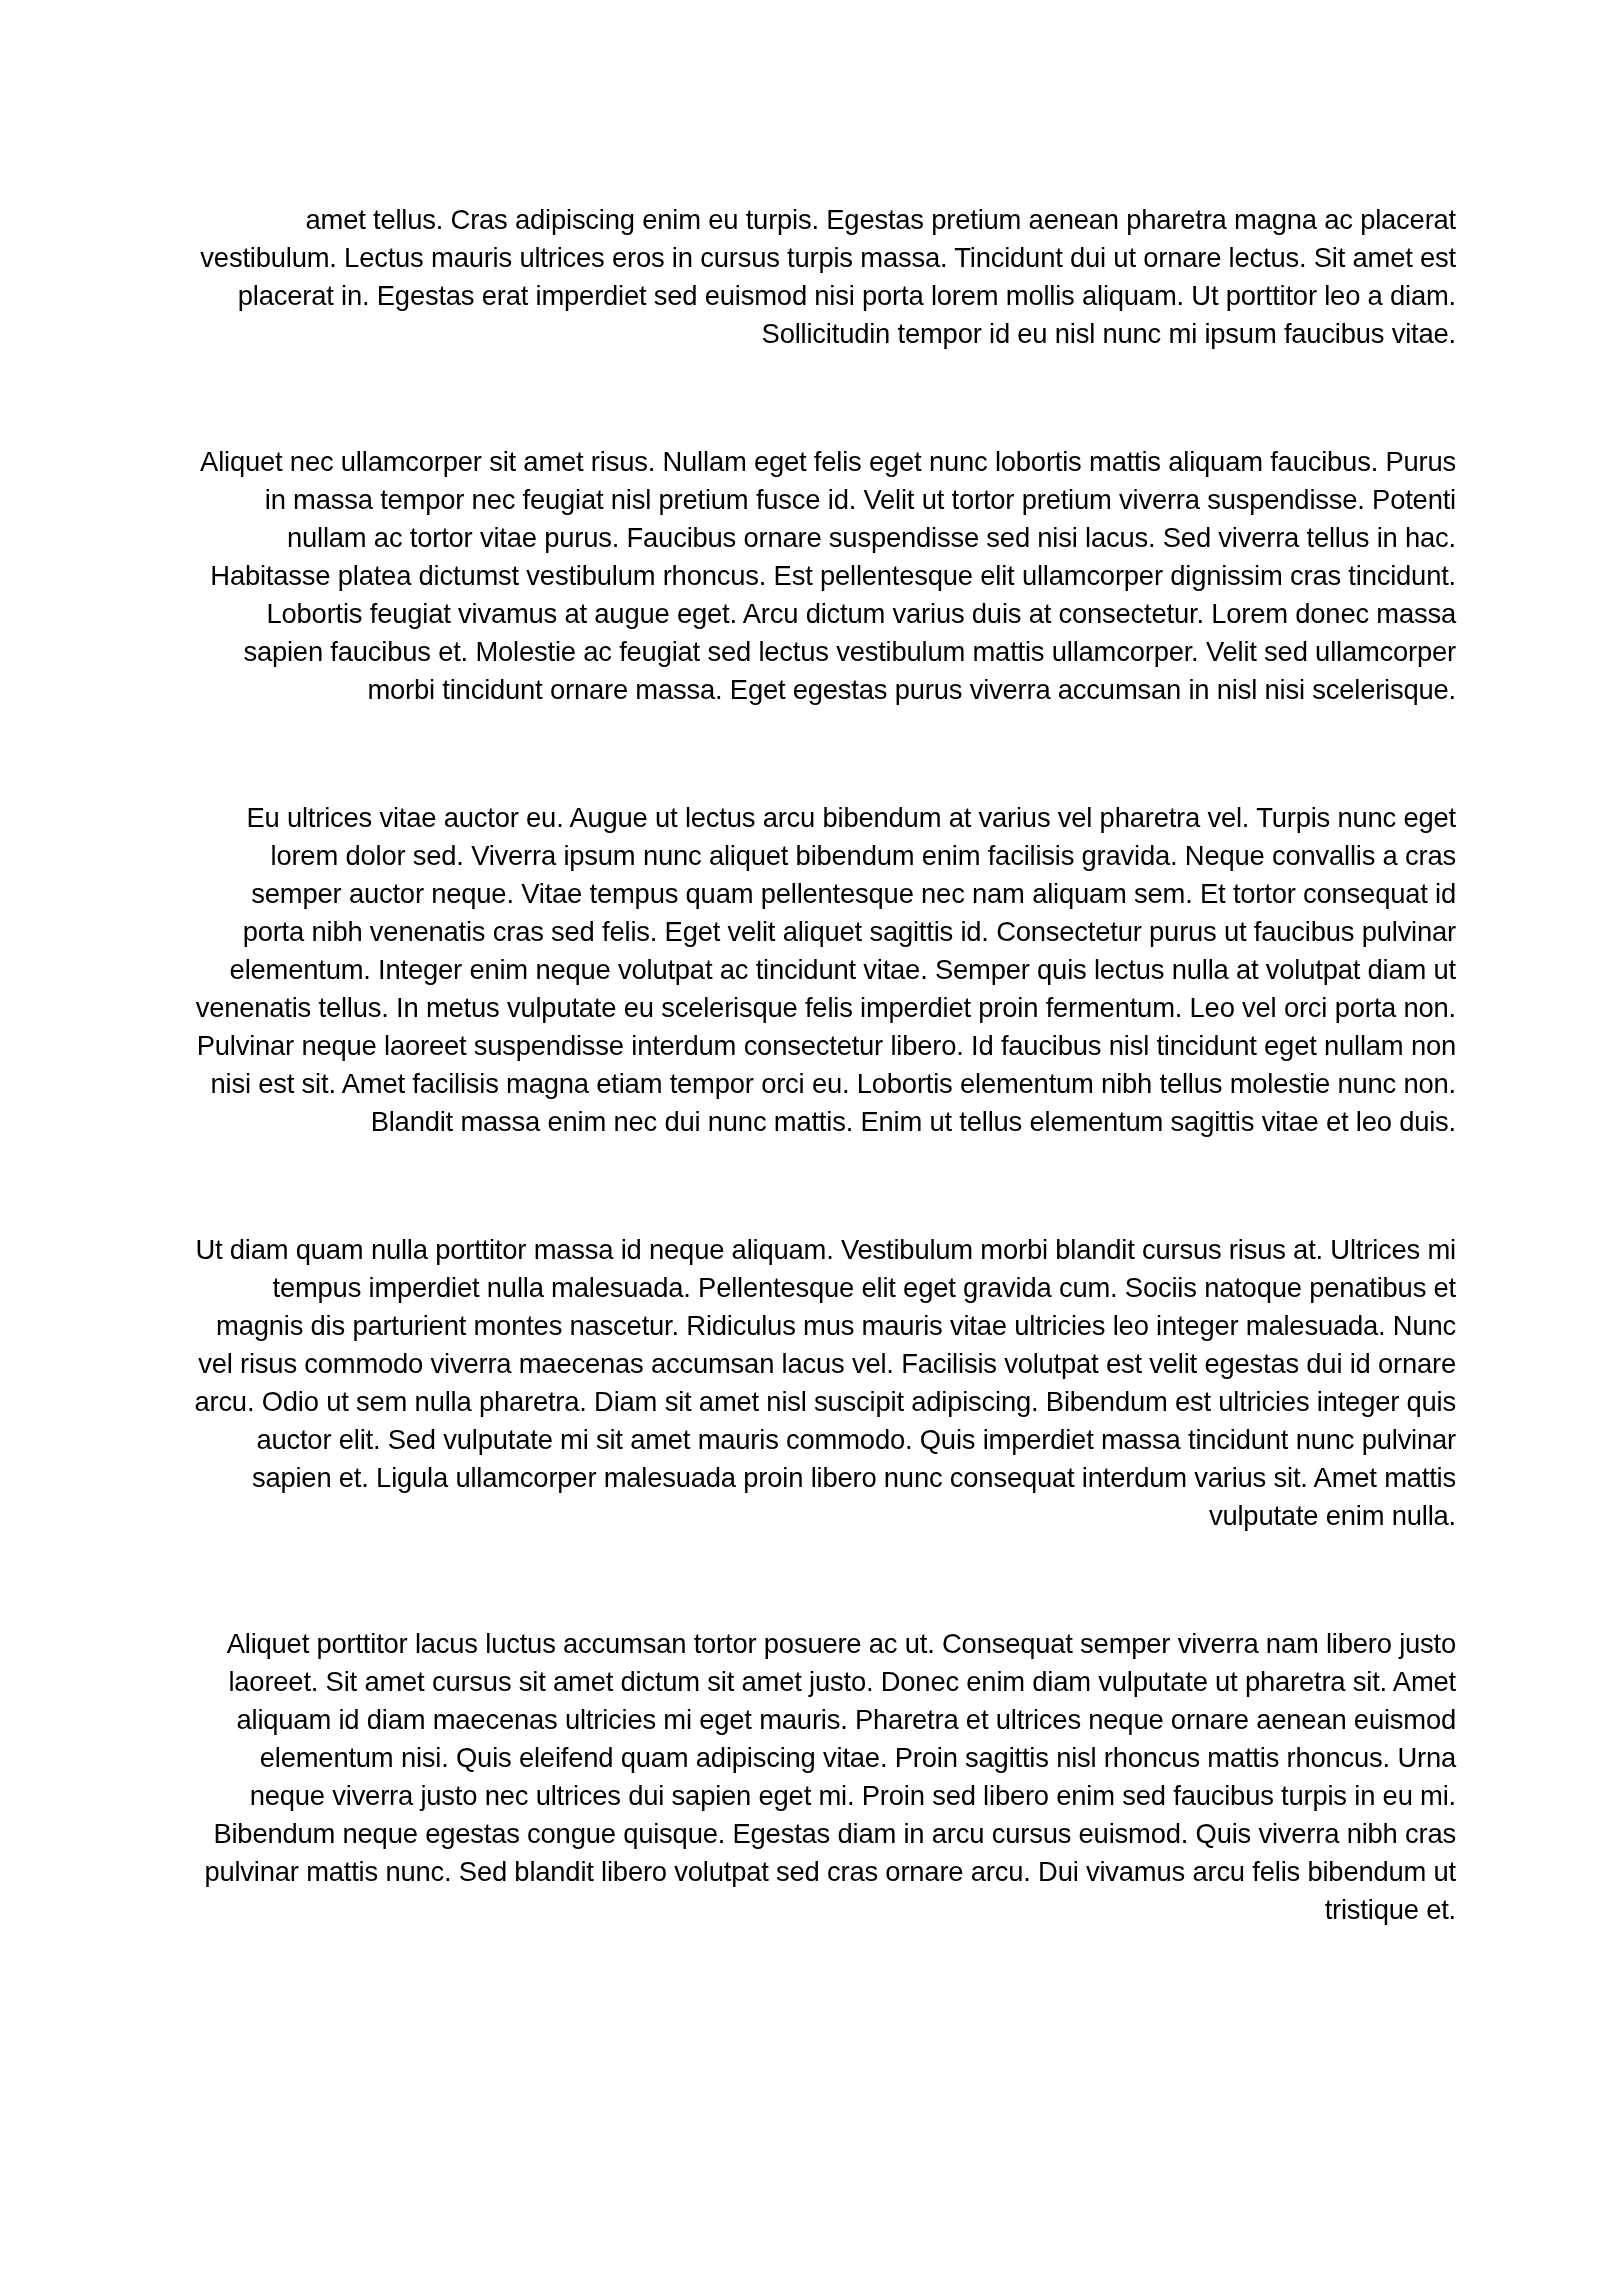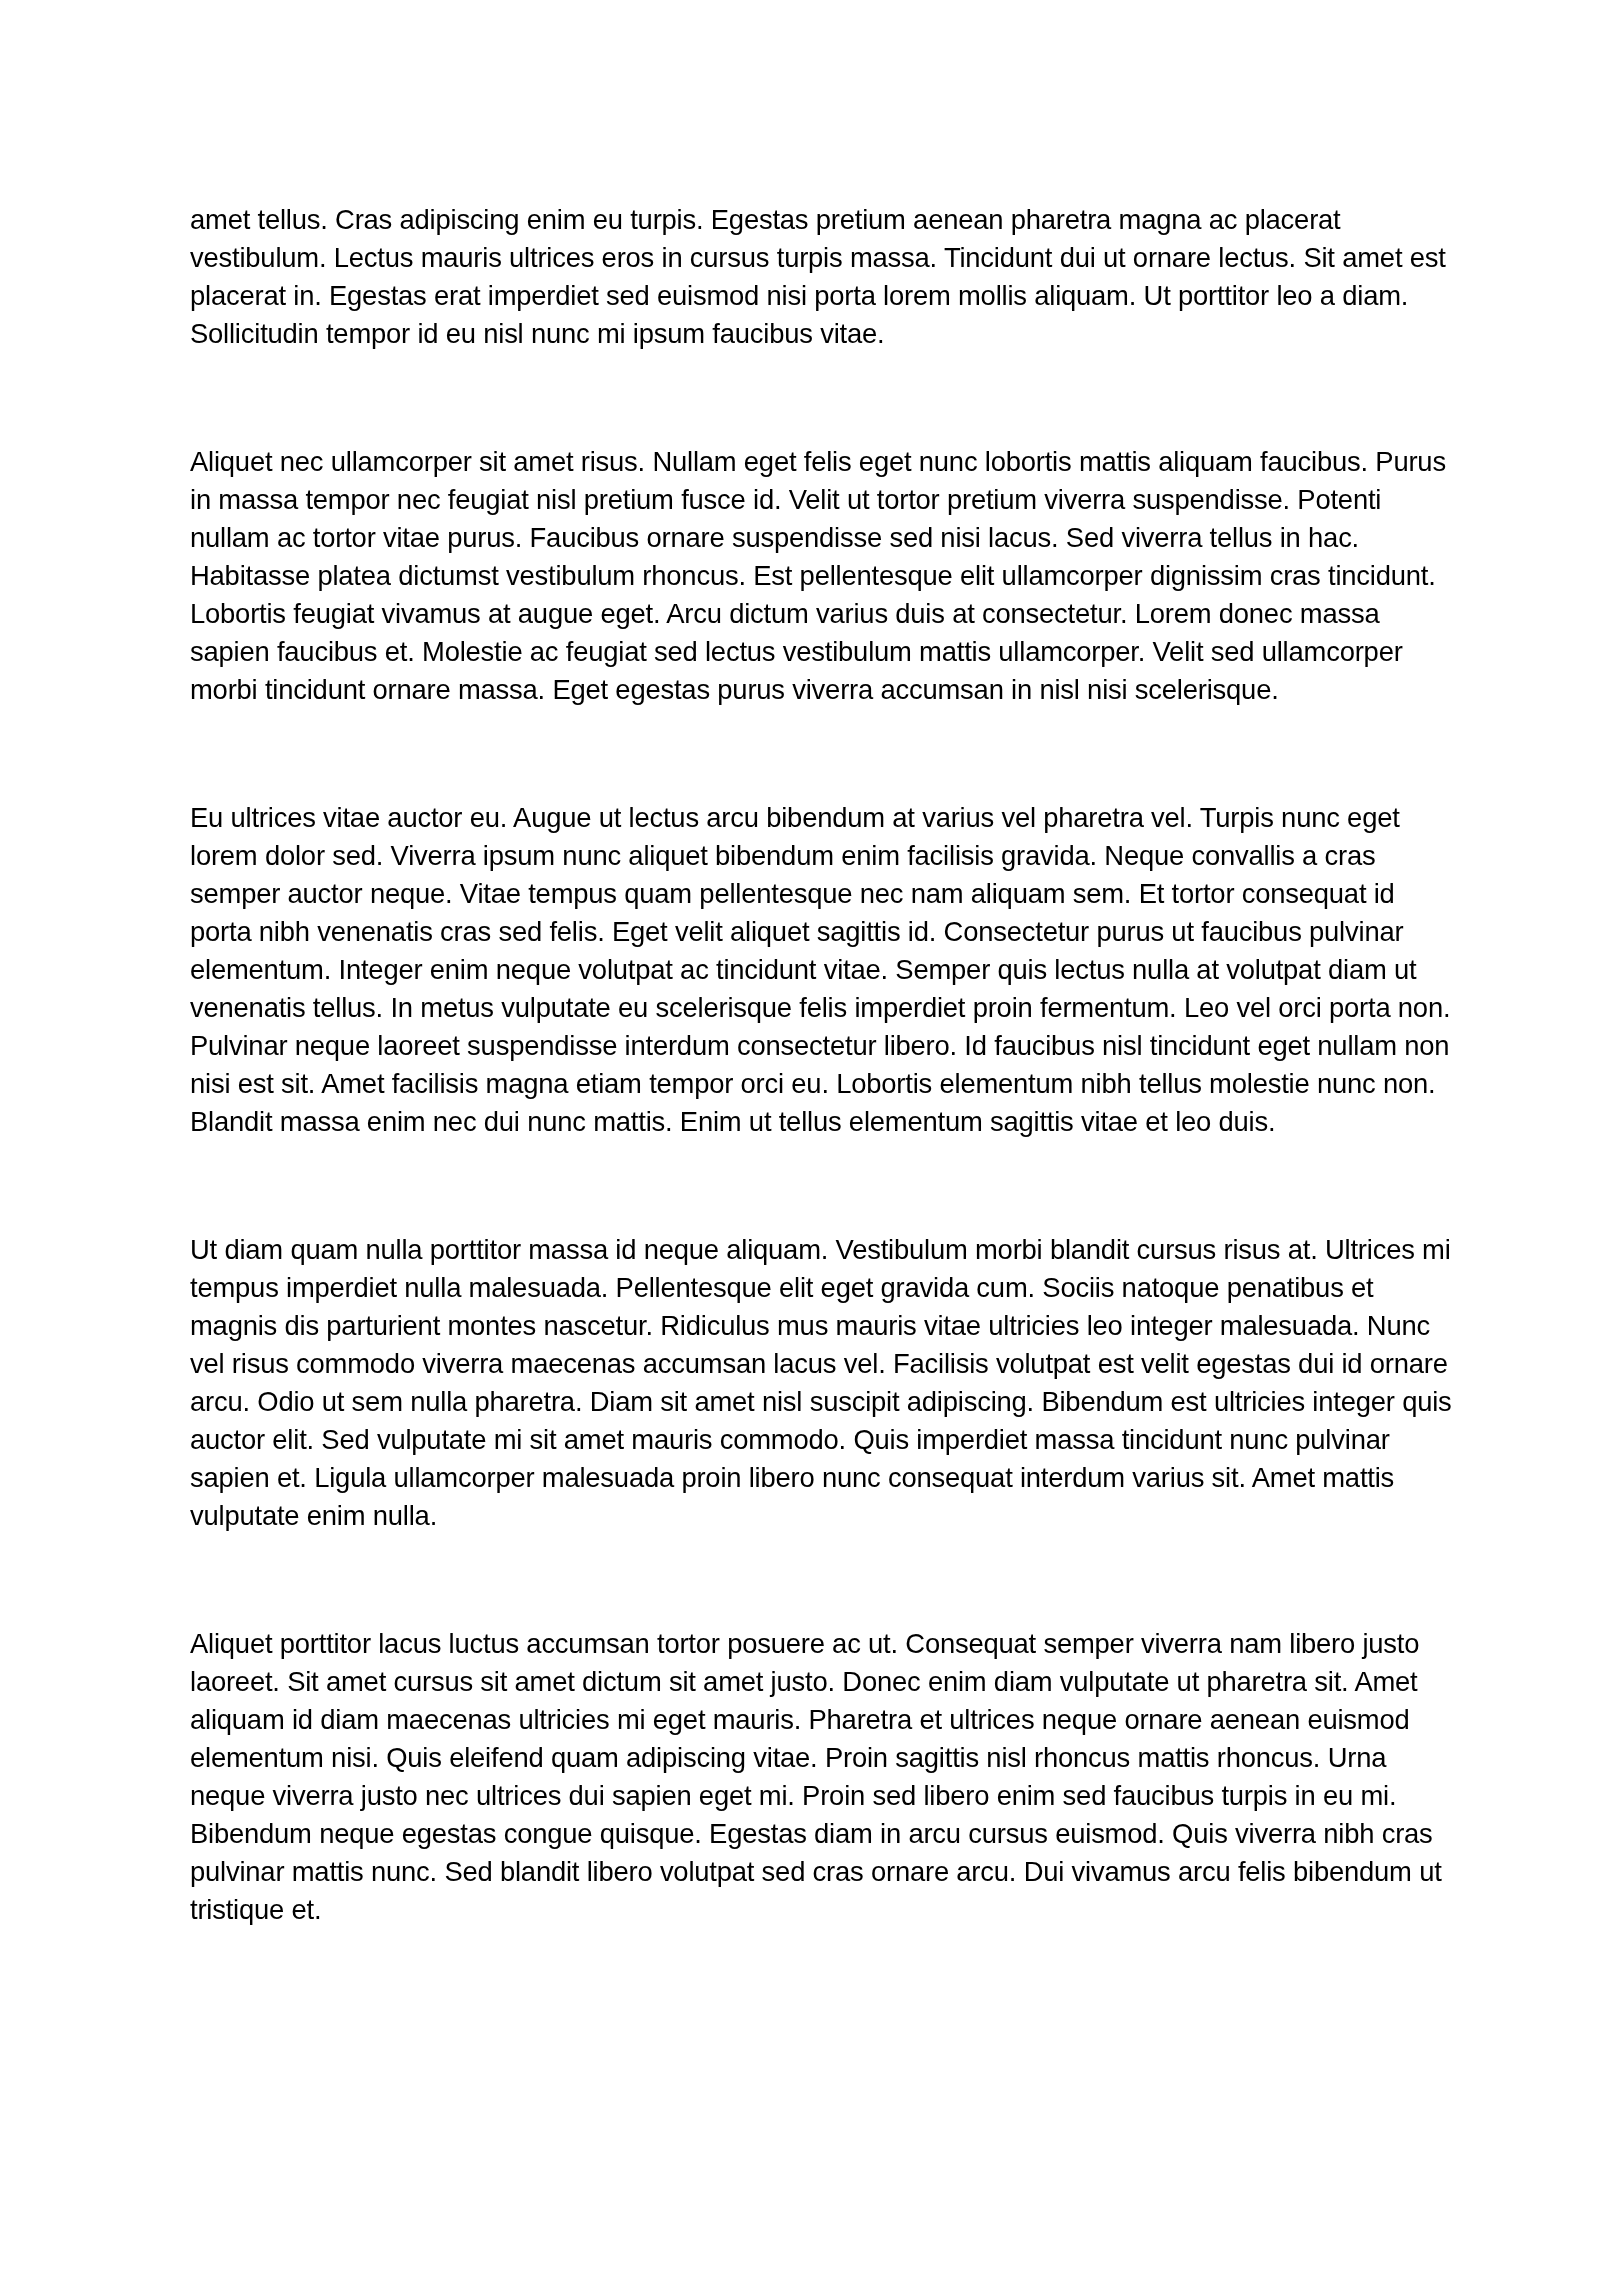--- a/index.html
+++ b/index.html
@@ -22,20 +22,21 @@
     font-family: "Liberation Sans", "DejaVu Sans", sans-serif;
     font-size: 27.4px;
     line-height: 38px;
     letter-spacing: -0.2px;
     color: #000000;
     text-align: left;
   }
   .page-content p {
     margin: 0 0 90px 0;
     padding: 0;
+    text-align: right;
   }
 </style>
 </head>
 <body>
 
 <div class="page">
   <div class="page-content">
     <p>amet tellus. Cras adipiscing enim eu turpis. Egestas pretium aenean pharetra magna ac placerat vestibulum. Lectus mauris ultrices eros in cursus turpis massa. Tincidunt dui ut ornare lectus. Sit amet est placerat in. Egestas erat imperdiet sed euismod nisi porta lorem mollis aliquam. Ut porttitor leo a diam. Sollicitudin tempor id eu nisl nunc mi ipsum faucibus vitae.</p>
     <p>Aliquet nec ullamcorper sit amet risus. Nullam eget felis eget nunc lobortis mattis aliquam faucibus. Purus in massa tempor nec feugiat nisl pretium fusce id. Velit ut tortor pretium viverra suspendisse. Potenti nullam ac tortor vitae purus. Faucibus ornare suspendisse sed nisi lacus. Sed viverra tellus in hac. Habitasse platea dictumst vestibulum rhoncus. Est pellentesque elit ullamcorper dignissim cras tincidunt. Lobortis feugiat vivamus at augue eget. Arcu dictum varius duis at consectetur. Lorem donec massa sapien faucibus et. Molestie ac feugiat sed lectus vestibulum mattis ullamcorper. Velit sed ullamcorper morbi tincidunt ornare massa. Eget egestas purus viverra accumsan in nisl nisi scelerisque.</p>
     <p>Eu ultrices vitae auctor eu. Augue ut lectus arcu bibendum at varius vel pharetra vel. Turpis nunc eget lorem dolor sed. Viverra ipsum nunc aliquet bibendum enim facilisis gravida. Neque convallis a cras semper auctor neque. Vitae tempus quam pellentesque nec nam aliquam sem. Et tortor consequat id porta nibh venenatis cras sed felis. Eget velit aliquet sagittis id. Consectetur purus ut faucibus pulvinar elementum. Integer enim neque volutpat ac tincidunt vitae. Semper quis lectus nulla at volutpat diam ut venenatis tellus. In metus vulputate eu scelerisque felis imperdiet proin fermentum. Leo vel orci porta non. Pulvinar neque laoreet suspendisse interdum consectetur libero. Id faucibus nisl tincidunt eget nullam non nisi est sit. Amet facilisis magna etiam tempor orci eu. Lobortis elementum nibh tellus molestie nunc non. Blandit massa enim nec dui nunc mattis. Enim ut tellus elementum sagittis vitae et leo duis.</p>

